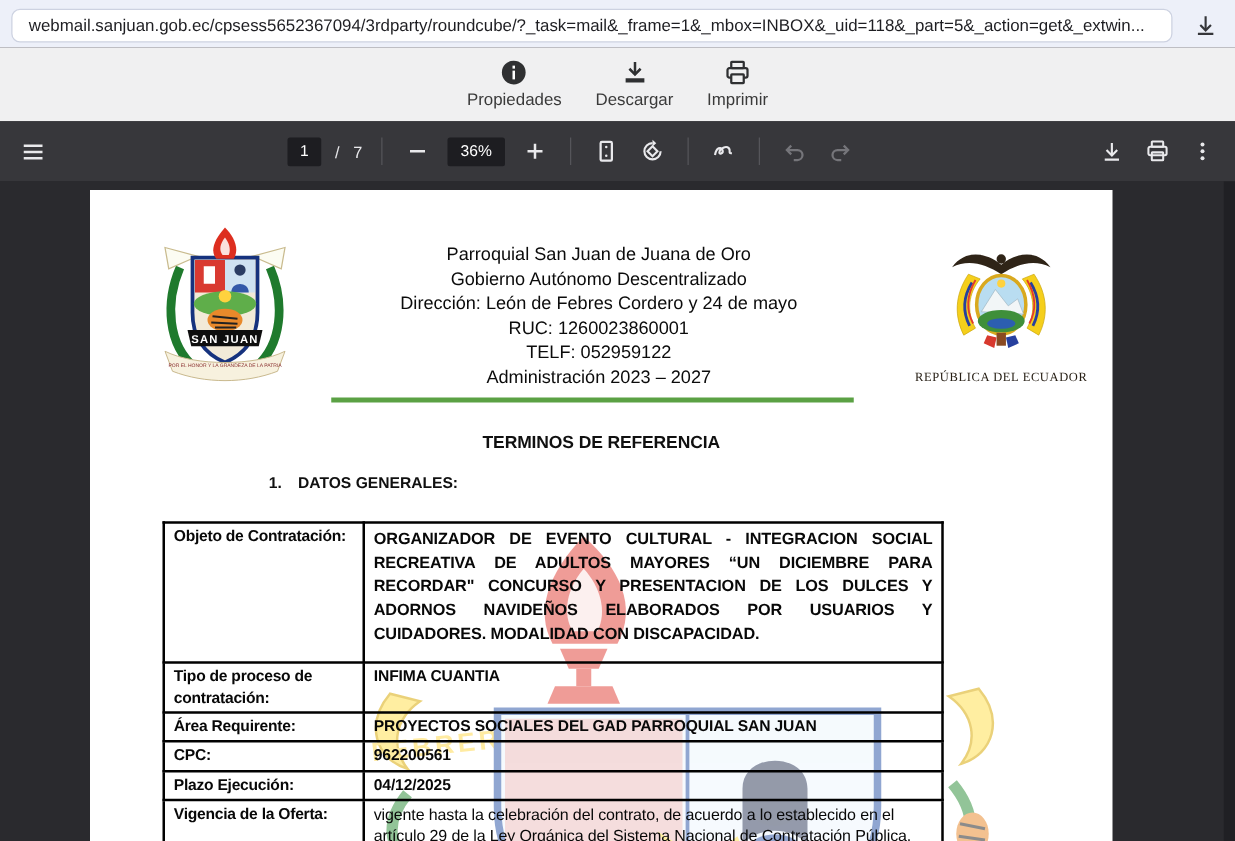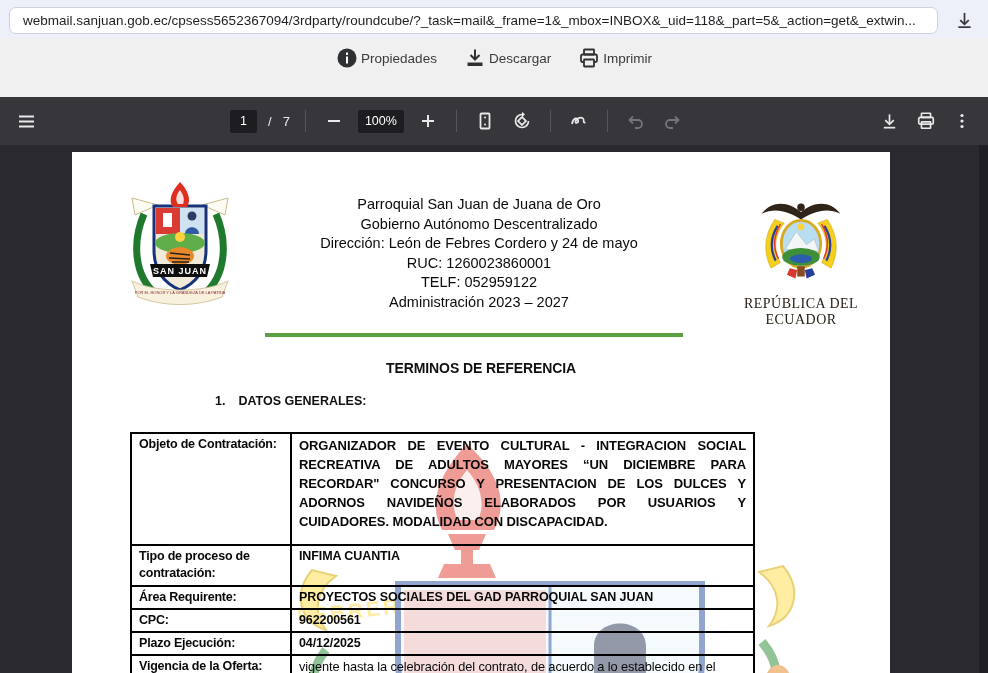--- a/index.html
+++ b/index.html
@@ -10,21 +10,21 @@
     margin:0 auto;
   }
   
   .url-row { height:38px; background:var(--url_row_bg,#edf0f9); display:flex; align-items:center; padding:3px 12px 0 9px; gap:14px; }
   .url-bar { flex:1; height:27px; background:#fff; border:1px solid #cdd2e1; border-radius:7px;
     display:flex; align-items:center; padding:0 13px; font-size:13.5px; color:#1e1e22;
     white-space:nowrap; overflow:hidden; }
   .top-dl { width:24px; height:24px; display:flex; align-items:center; justify-content:center; cursor:pointer; }
   
   .attach-toolbar { height:59px; background:#f0f0f1; display:flex; justify-content:center; align-items:flex-start; gap:27px; padding-top:9px; }
-  .attach-btn { display:flex; flex-direction:row; align-items:center; gap:3px; cursor:pointer; color:#3a3a3a; }
+  .attach-btn { display:flex; flex-direction:column; align-items:center; gap:3px; cursor:pointer; color:#3a3a3a; }
   .attach-btn .lbl { font-size:13.5px; }
   
   .pdf-toolbar { height:48px; background:var(--toolbar_dark,#37373b); display:flex; align-items:center; padding:0 13px; color:#e9e9ec; }
   .pt-center { display:flex; align-items:center; gap:11px; margin:0 auto; }
   .pt-right { display:flex; align-items:center; gap:10px; }
   .chip { background:var(--chip_dark,#1d1d21); color:#fff; font-size:12.5px; display:flex; align-items:center; justify-content:center; border-radius:2px; }
   .page-chip { width:27px; height:23px; cursor:text; }
   .zoom-chip { width:46px; height:23px; cursor:text; }
   .pt-txt { font-size:13px; color:#e9e9ec; }
   .vdiv { width:1px; height:22px; background:#55555a; margin:0 4px; }
@@ -33,21 +33,21 @@
   
   .viewer { position:absolute; top:145px; left:0; right:0; bottom:0; background:var(--viewer_bg,#2a2a2e); overflow:hidden; }
   .scroll-track { position:absolute; top:0; right:0; width:9px; height:100%; background:#202024; }
   .pdf-page { position:absolute; left:72px; top:7px; width:818px; height:645px; background:#fff; color:#101010; }
   
   .doc-header { display:flex; padding:28px 10px 0 52px; }
   .crest-left { width:112px; height:132px; flex:none; }
   .head-center { flex:1; text-align:center; padding-top:15px; font-weight:normal; font-size:14.5px; line-height:19.6px; color:#0b0b0b; }
   .crest-right { width:158px; flex:none; text-align:center; padding-top:15px; }
   .crest-right svg { width:94px; height:90px; }
-  .republic { font-family:"Liberation Serif","DejaVu Serif",serif; font-size:14px; letter-spacing:.5px; margin-top:7px; color:#241c12; }
+  .republic { font-family:"Liberation Serif","DejaVu Serif",serif; font-size:10px; letter-spacing:.5px; margin-top:7px; color:#241c12; }
   .green-rule { width:418px; height:4px; background:var(--rule_green,#5ba144); margin-top:5px; margin-left:193px; }
   .doc-title { text-align:center; font-weight:bold; font-size:14px; margin-top:23px; letter-spacing:-.1px; }
   .doc-section { margin-top:18px; padding-left:143px; font-weight:bold; font-size:12.5px; display:flex; gap:13px; }
   .table-wrap { position:relative; margin:24px 0 0 58px; width:625px; }
   .watermark { position:absolute; left:160px; top:12px; width:515px; height:250px; opacity:.52; z-index:0; pointer-events:none; }
   table.tor { border-collapse:collapse; width:625px; position:relative; z-index:1; font-size:12.5px; color:#080808; table-layout:fixed; }
   table.tor td { border:2px solid #000; vertical-align:top; padding:2px 7px; line-height:1.38; background:transparent; }
   td.lbl { width:160px; font-weight:bold; letter-spacing:-.2px;margin-left:28px; }
   td.val { font-weight:bold; letter-spacing:-.1px; }
   tr.r-obj td.val { text-align:justify; font-size:13px; line-height:1.47; }
@@ -113,21 +113,21 @@
       </div>
       <span class="pt-txt">/</span>
       <span class="pt-txt">7</span>
       <div class="vdiv"></div>
       <div class="icon-btn">
         <svg width="16" height="16" viewBox="0 0 16 16" stroke="#e9e9ec" stroke-width="2">
             <path d="M2 8 h12"></path>
           </svg>
       </div>
       <div class="chip zoom-chip">
-        <span>100%</span>
+        <span>36%</span>
       </div>
       <div class="icon-btn">
         <svg width="16" height="16" viewBox="0 0 16 16" stroke="#e9e9ec" stroke-width="2">
             <path d="M2 8 h12"></path>
             <path d="M8 2 v12"></path>
           </svg>
       </div>
       <div class="vdiv"></div>
       <div class="icon-btn">
         <svg width="18" height="18" viewBox="0 0 18 18" fill="none" stroke="#e9e9ec" stroke-width="1.8">

